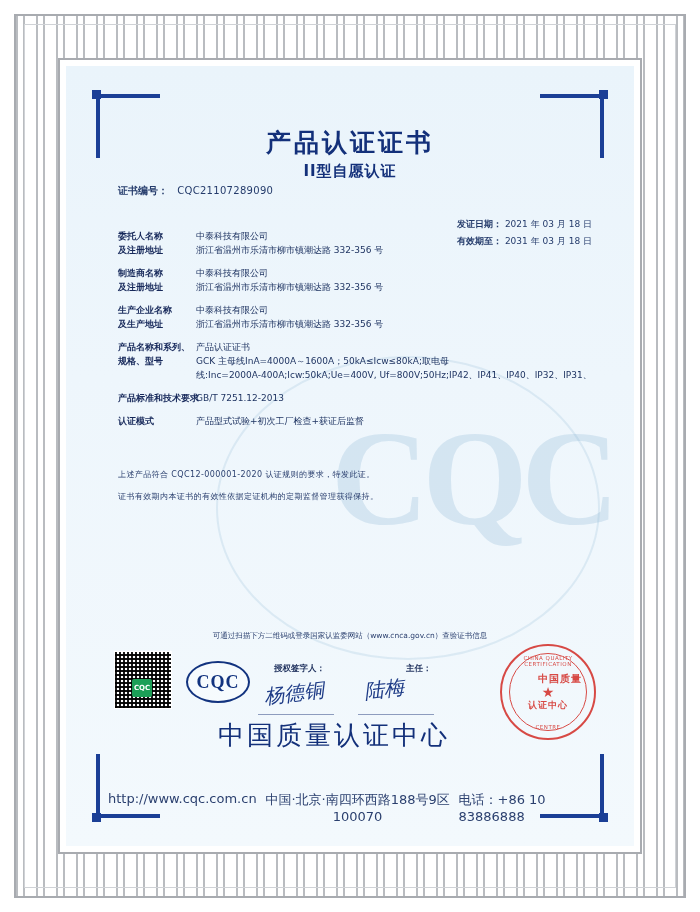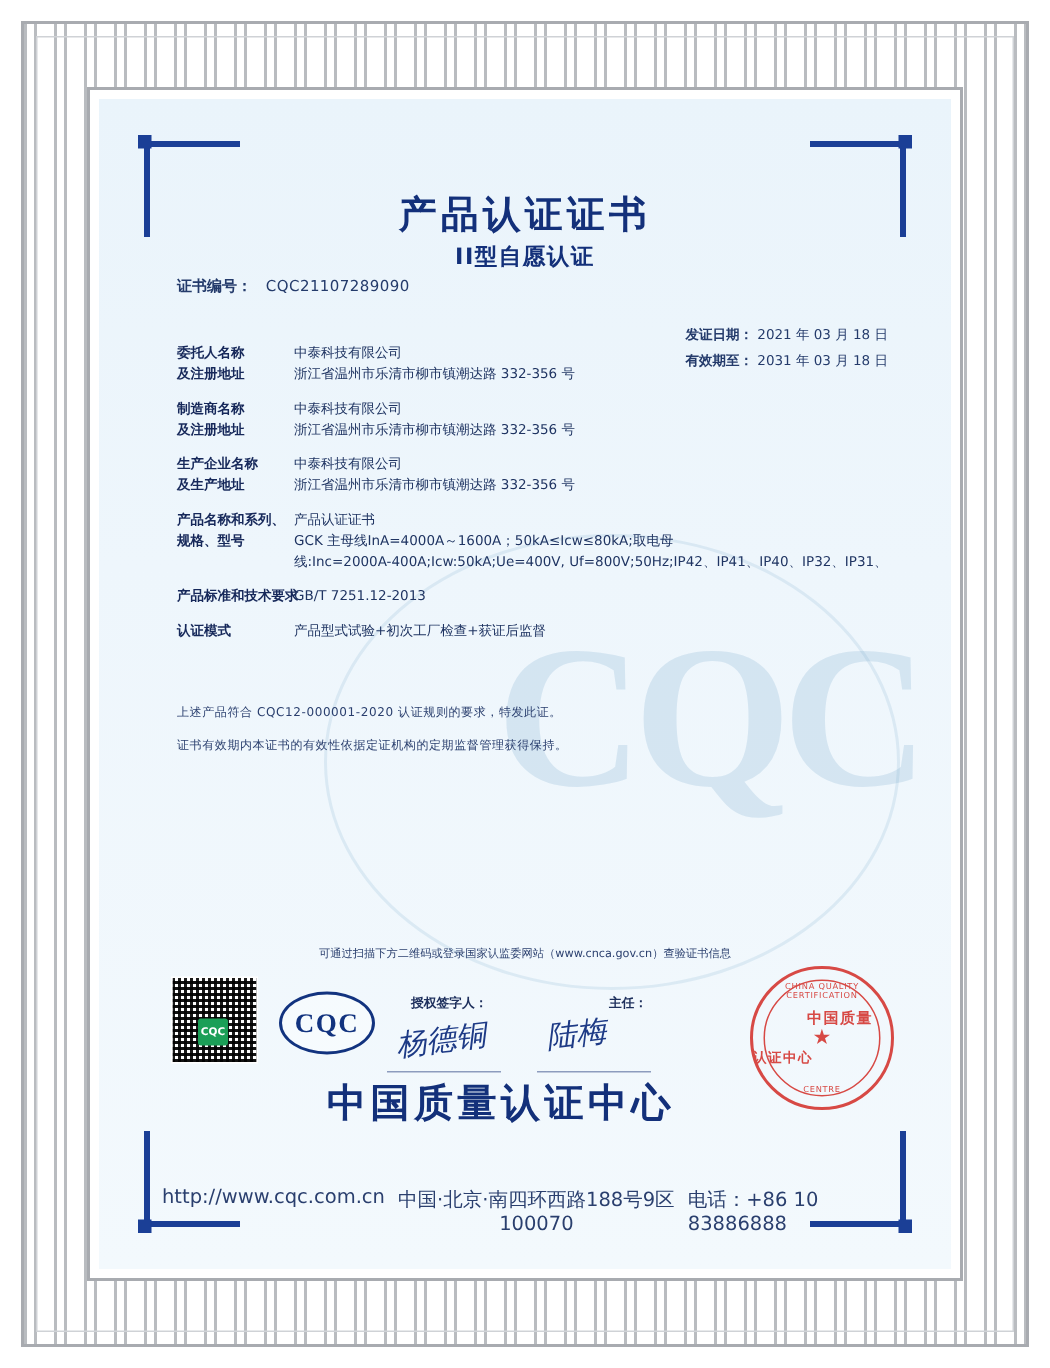--- a/index.html
+++ b/index.html
@@ -259,21 +259,21 @@
   }
   .sign-underline.a { left: 192px; top: 648px; width: 76px; }
   .sign-underline.b { left: 292px; top: 648px; width: 76px; }
 
   .org-name {
     position: absolute;
     left: 118px; top: 652px;
     width: 300px;
     text-align: center;
     font-size: 26px;
-    font-weight: bold;
+    font-weight: normal;
     color: #13307a;
     letter-spacing: 3px;
   }
 
   
   .seal {
     position: absolute;
     right: 38px; top: 578px;
     width: 96px; height: 96px;
     border-radius: 50%;
@@ -300,21 +300,21 @@
     left: 0; right: 0; top: 26px;
     text-align: center;
     font-size: 10px;
     font-weight: bold;
     letter-spacing: 1px;
     padding-left: 24px;
   }
   .seal .cn2 {
     position: absolute;
     left: 0; right: 0; bottom: 26px;
-    text-align: left;
+    text-align: center;
     font-size: 9px;
     font-weight: bold;
     letter-spacing: 1px;
   }
   .seal .en-top, .seal .en-bot {
     position: absolute;
     left: 0; right: 0;
     text-align: center;
     font-size: 5.5px;
     letter-spacing: .5px;

